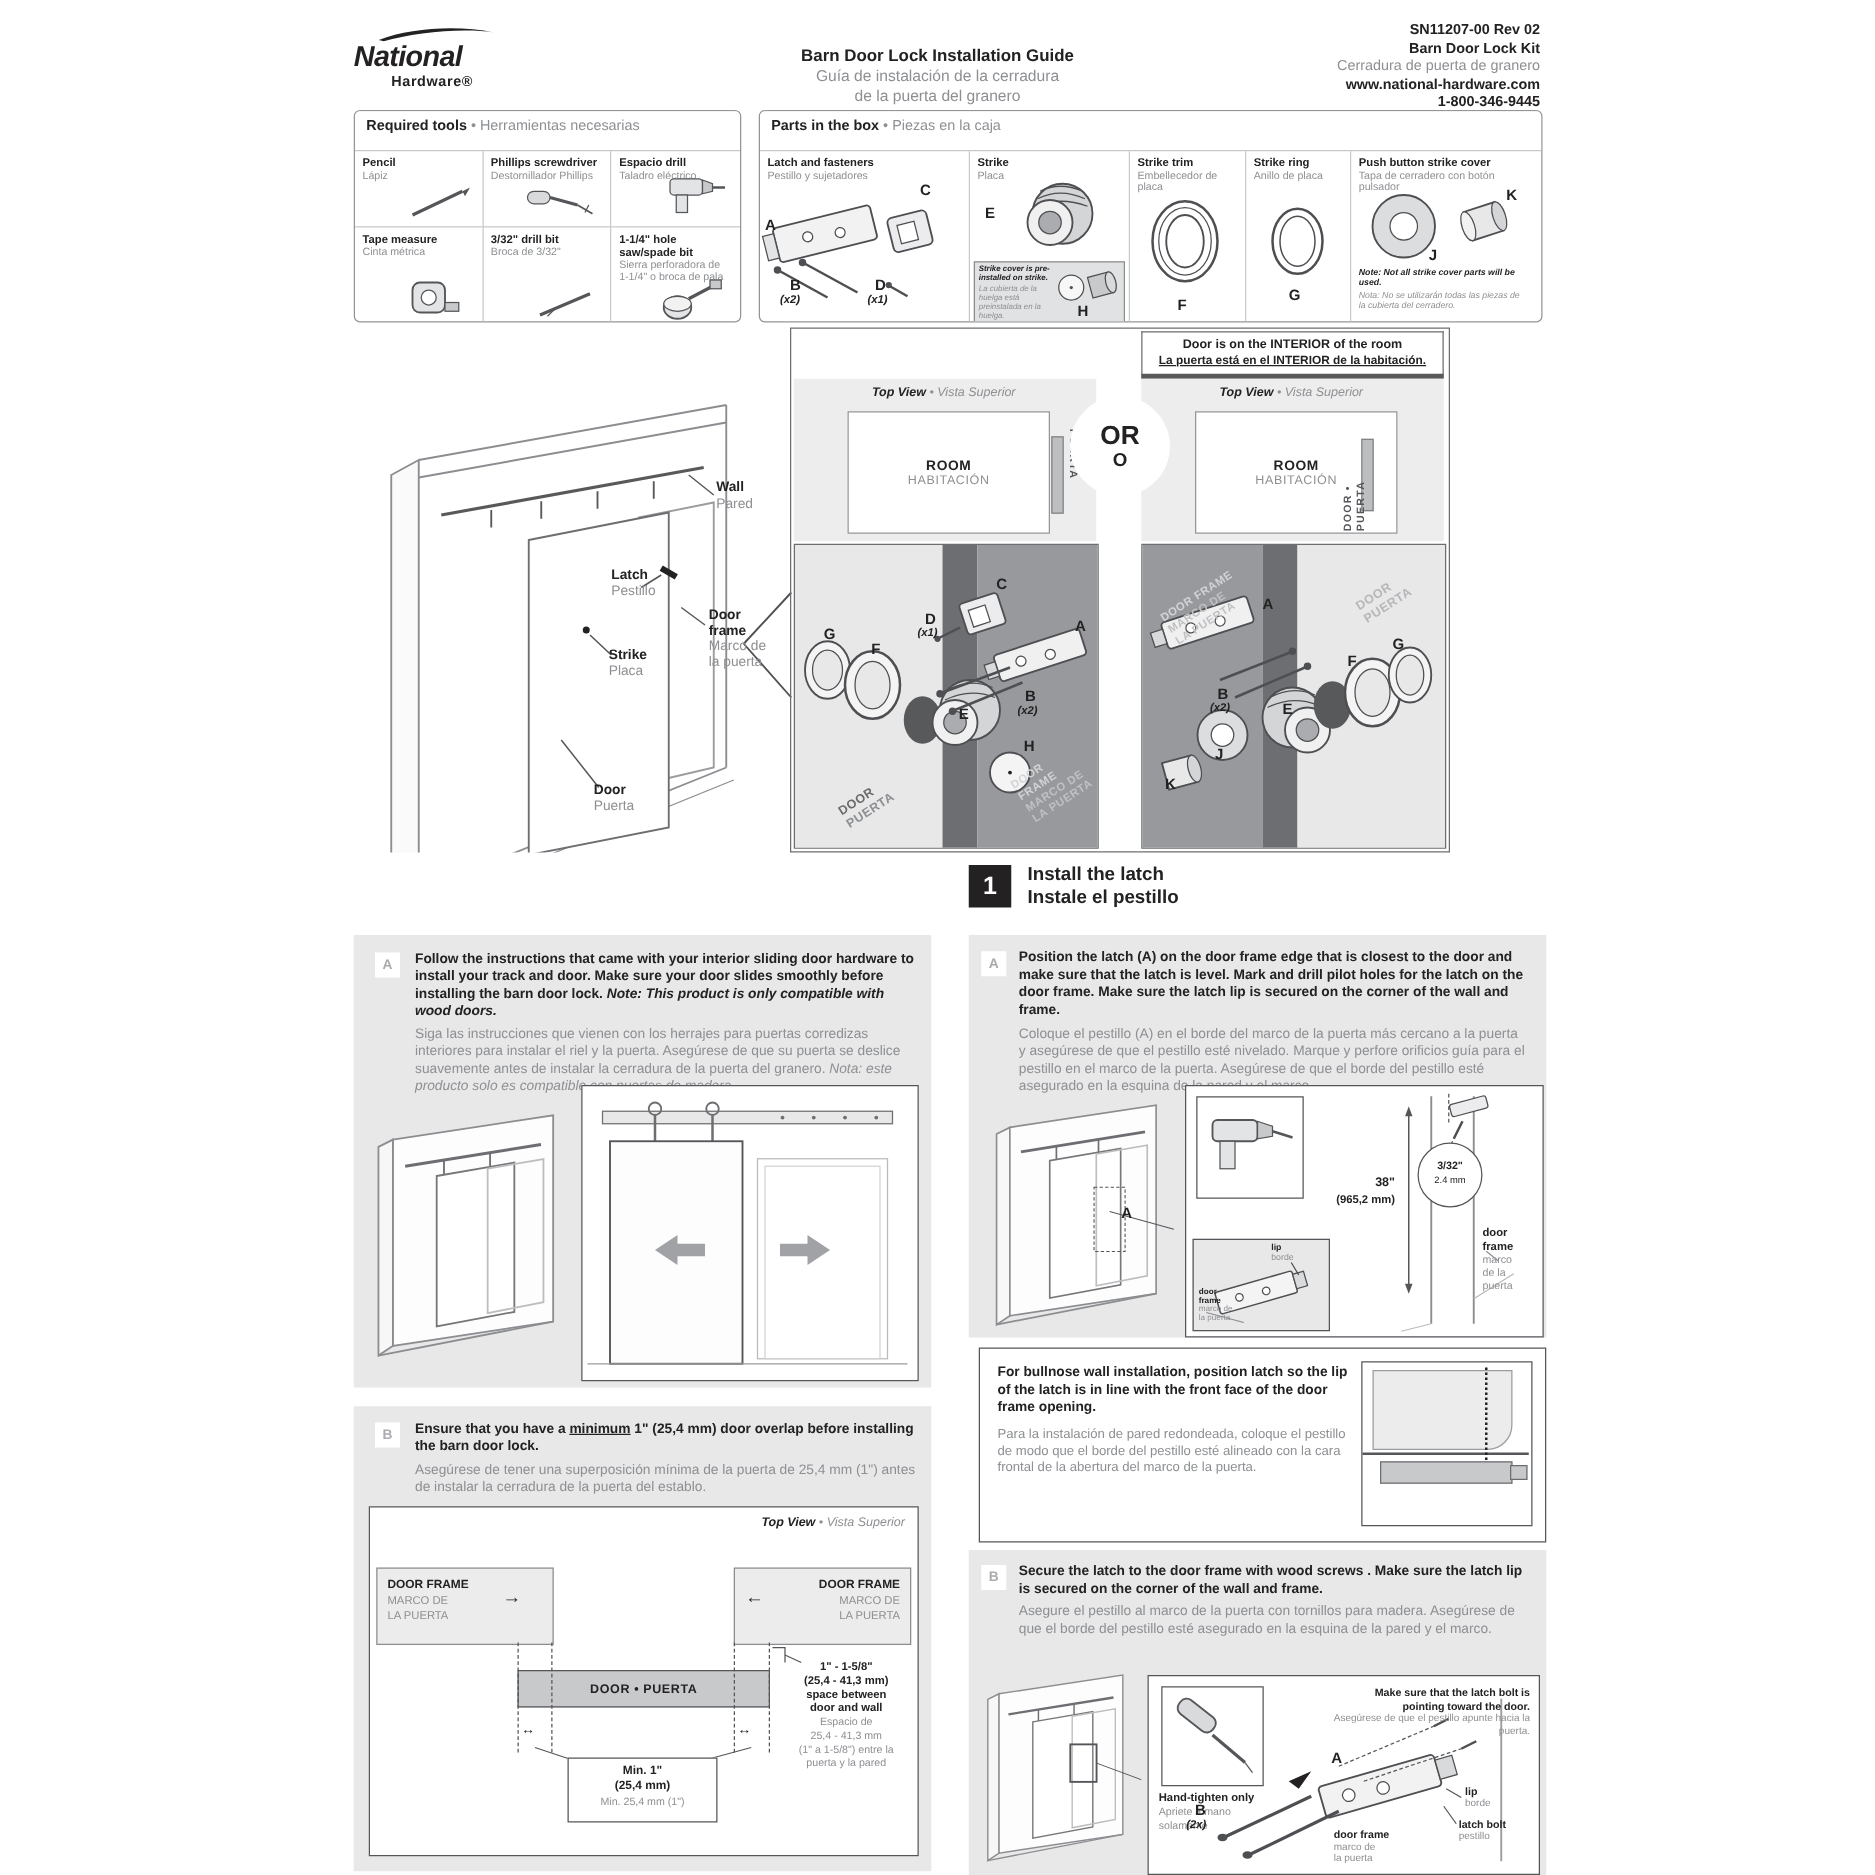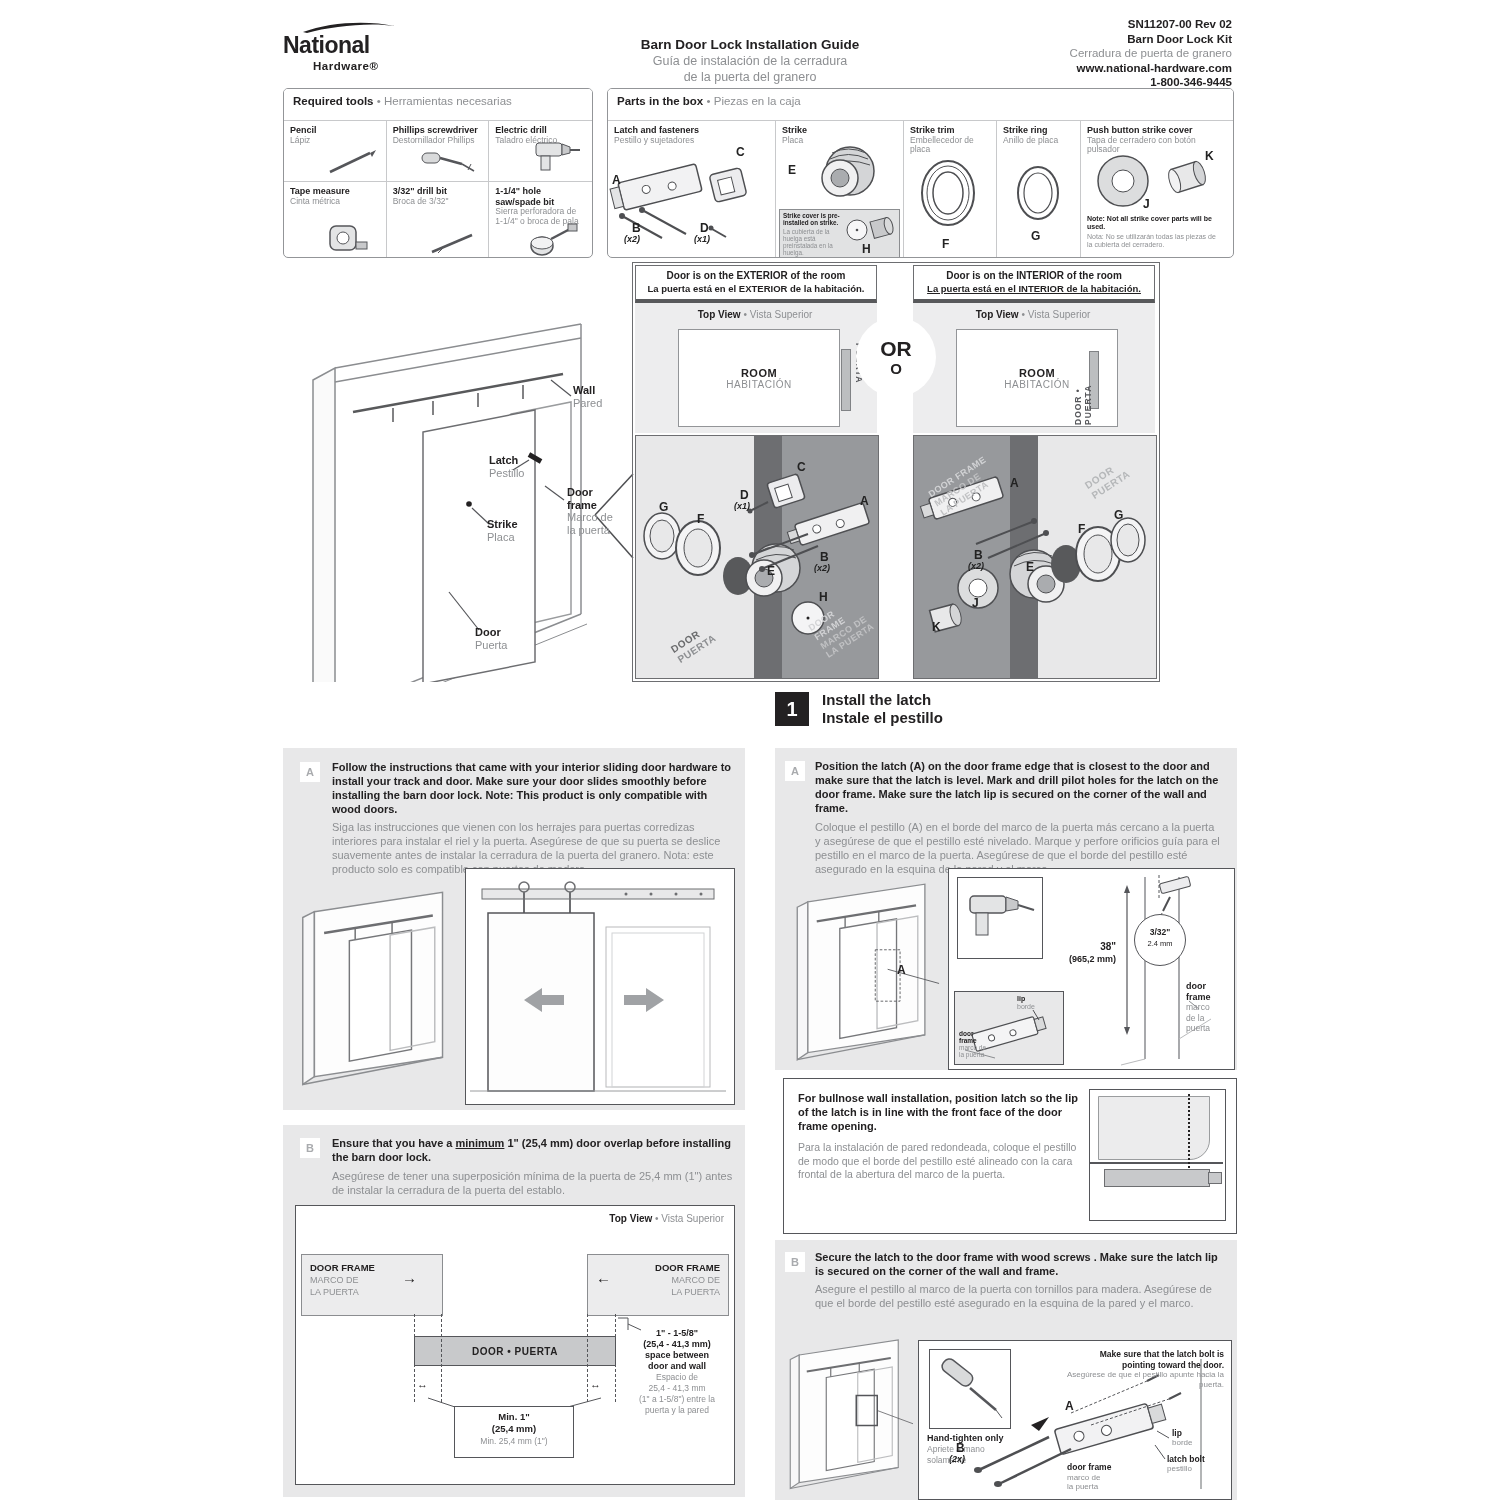--- a/index.html
+++ b/index.html
@@ -1,21 +1,21 @@
 <!DOCTYPE html>
 <html><head>
 <meta charset="utf-8">
 <style>
   html,body{margin:0;padding:0;background:#fff;}
   #page{position:relative;width:1500px;height:1500px;background:#fff;overflow:hidden;
         font-family:"Liberation Sans",sans-serif;color:#232122;font-size:11px;}
   .abs{position:absolute;}
   .b{font-weight:bold;}
   .g{color:#8d8f92;}
-  .i{}
+  .i{font-style:italic;}
   .c{text-align:center;}
   .r{text-align:right;}
   .u{text-decoration:underline;}
   .bx{position:absolute;border:1.5px solid #55565a;background:#fff;}
   .bx1{position:absolute;border:1px solid #55565a;background:#fff;}
   .pnl{position:absolute;background:#e8e8e9;}
   .chip{position:absolute;width:20px;height:20px;background:#fff;color:#a9abae;font-weight:bold;font-size:11px;line-height:20px;text-align:center;}
   .let{position:absolute;font-weight:bold;font-size:12px;color:#222;}
   .qty{position:absolute;font-weight:bold;font-style:italic;font-size:9px;color:#222;}
   .rot{transform:rotate(-33deg);font-weight:bold;line-height:1.2;letter-spacing:.5px;}
@@ -100,21 +100,21 @@
       <div class="tn">Phillips screwdriver</div>
       <div class="tes g">Destornillador Phillips</div>
       <svg class="ticon" width="62" height="32" viewBox="0 0 62 32">
         <rect x="4" y="8" width="18" height="10" rx="5" fill="#d9dadb" stroke="#55565a"></rect>
         <line x1="22" y1="13" x2="44" y2="19" stroke="#55565a" stroke-width="2.5"></line>
         <line x1="44" y1="19" x2="56" y2="26" stroke="#55565a" stroke-width="1.5"></line>
         <line x1="50" y1="25" x2="53" y2="19" stroke="#55565a"></line>
       </svg>
     </div>
     <div class="tcell">
-      <div class="tn">Electric drill</div>
+      <div class="tn">Espacio drill</div>
       <div class="tes g">Taladro eléctrico</div>
       <svg class="ticon" width="56" height="40" viewBox="0 0 56 40">
         <rect x="8" y="6" width="26" height="13" rx="3" fill="#e3e4e5" stroke="#55565a"></rect>
         <rect x="13" y="19" width="9" height="14" fill="#e3e4e5" stroke="#55565a"></rect>
         <polygon points="34,7 42,10 42,16 34,18" fill="#c8c9cb" stroke="#55565a"></polygon>
         <line x1="42" y1="13" x2="52" y2="13" stroke="#55565a" stroke-width="2"></line>
       </svg>
     </div>
     <div class="tcell">
       <div class="tn">Tape measure</div>
@@ -307,24 +307,20 @@
     <div class="b">Strike</div>
     <div class="g">Placa</div>
   </div>
   <div class="abs" style="left:192px;top:364px;line-height:13px;">
     <div class="b">Door</div>
     <div class="g">Puerta</div>
   </div>
 </div>
 
 <div class="abs" style="left:632px;top:262px;width:526px;height:418px;border:1.5px solid #6d6e71;">
-  <div class="hdr2" style="left:2px;top:2px;width:240px;height:30px;">
-    <div class="b" style="font-size:10px;">Door is on the EXTERIOR of the room</div>
-    <div class="b" style="font-size:9.5px;">La puerta está en el EXTERIOR de la habitación.</div>
-  </div>
   <div class="hdr2" style="left:280px;top:2px;width:240px;height:30px;">
     <div class="b" style="font-size:10px;">Door is on the INTERIOR of the room</div>
     <div class="b" style="font-size:9.5px;text-decoration:underline;">La puerta está en el INTERIOR de la habitación.</div>
   </div>
 
   <div class="tvzone" style="left:2px;top:40px;width:242px;height:130px;">
     <div class="abs c" style="left:20px;top:6px;width:200px;font-size:10px;">
       <span class="b i">Top View</span>
       <span class="g i">•</span>
       <span class="g i">Vista Superior</span>

